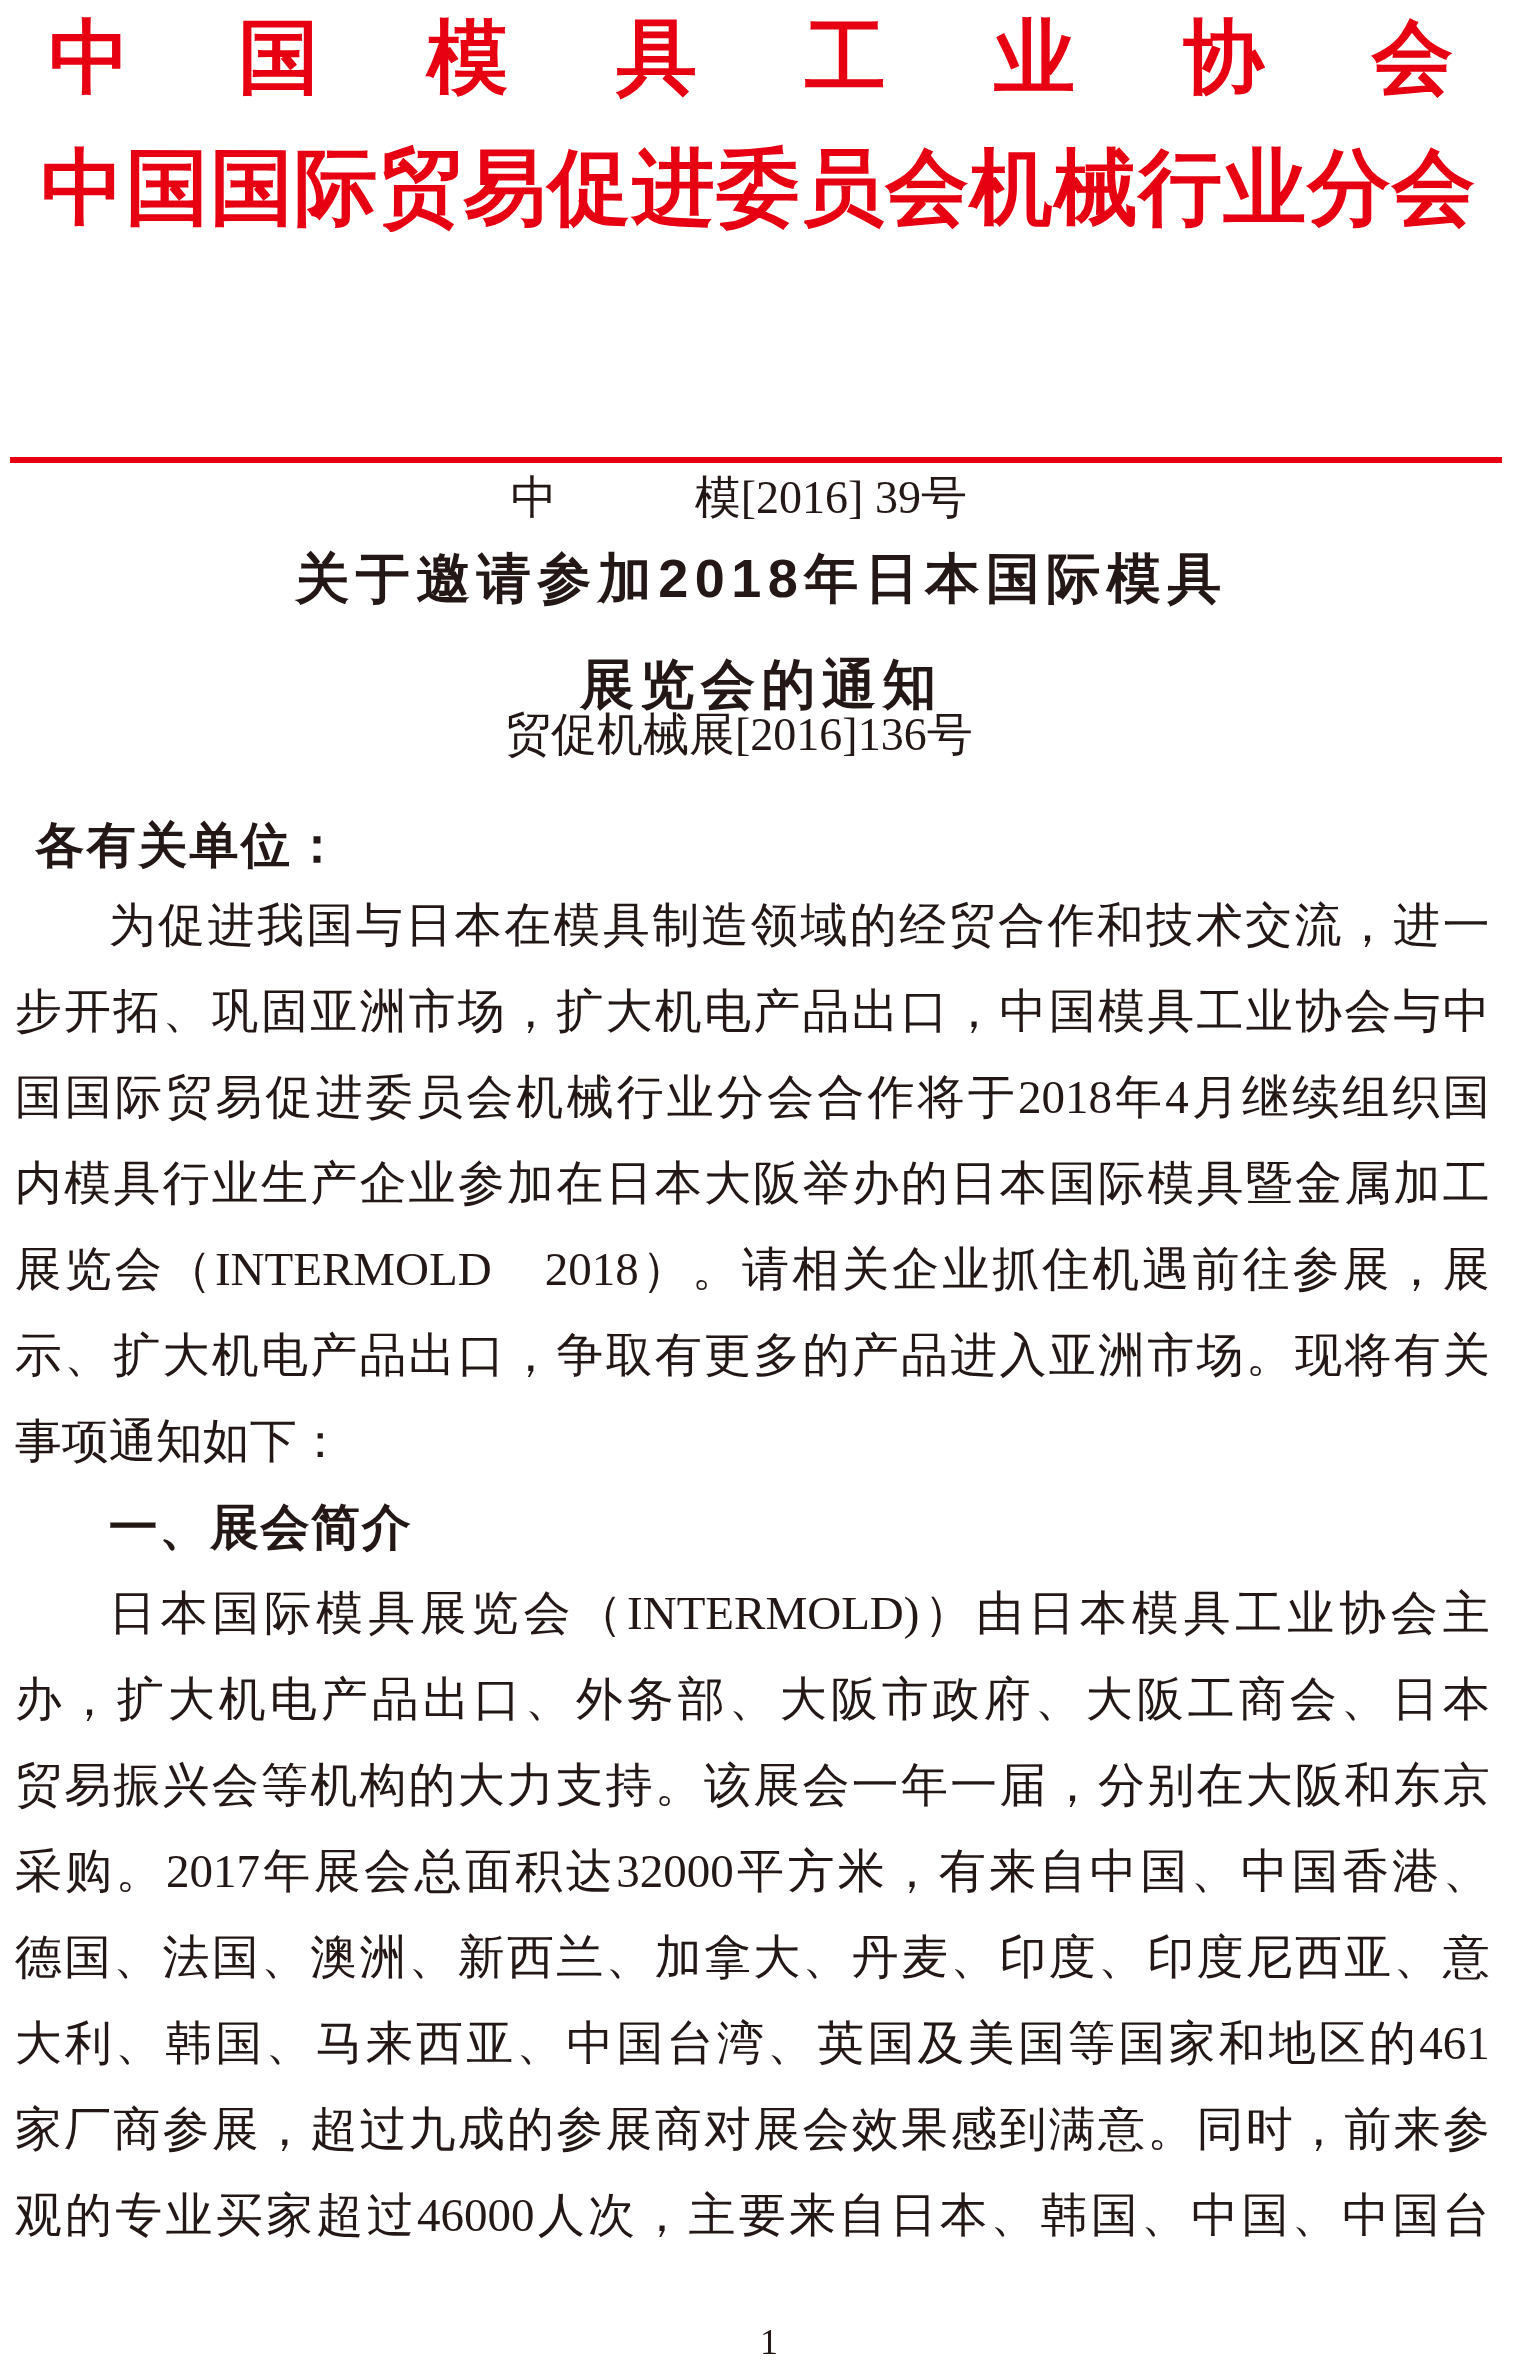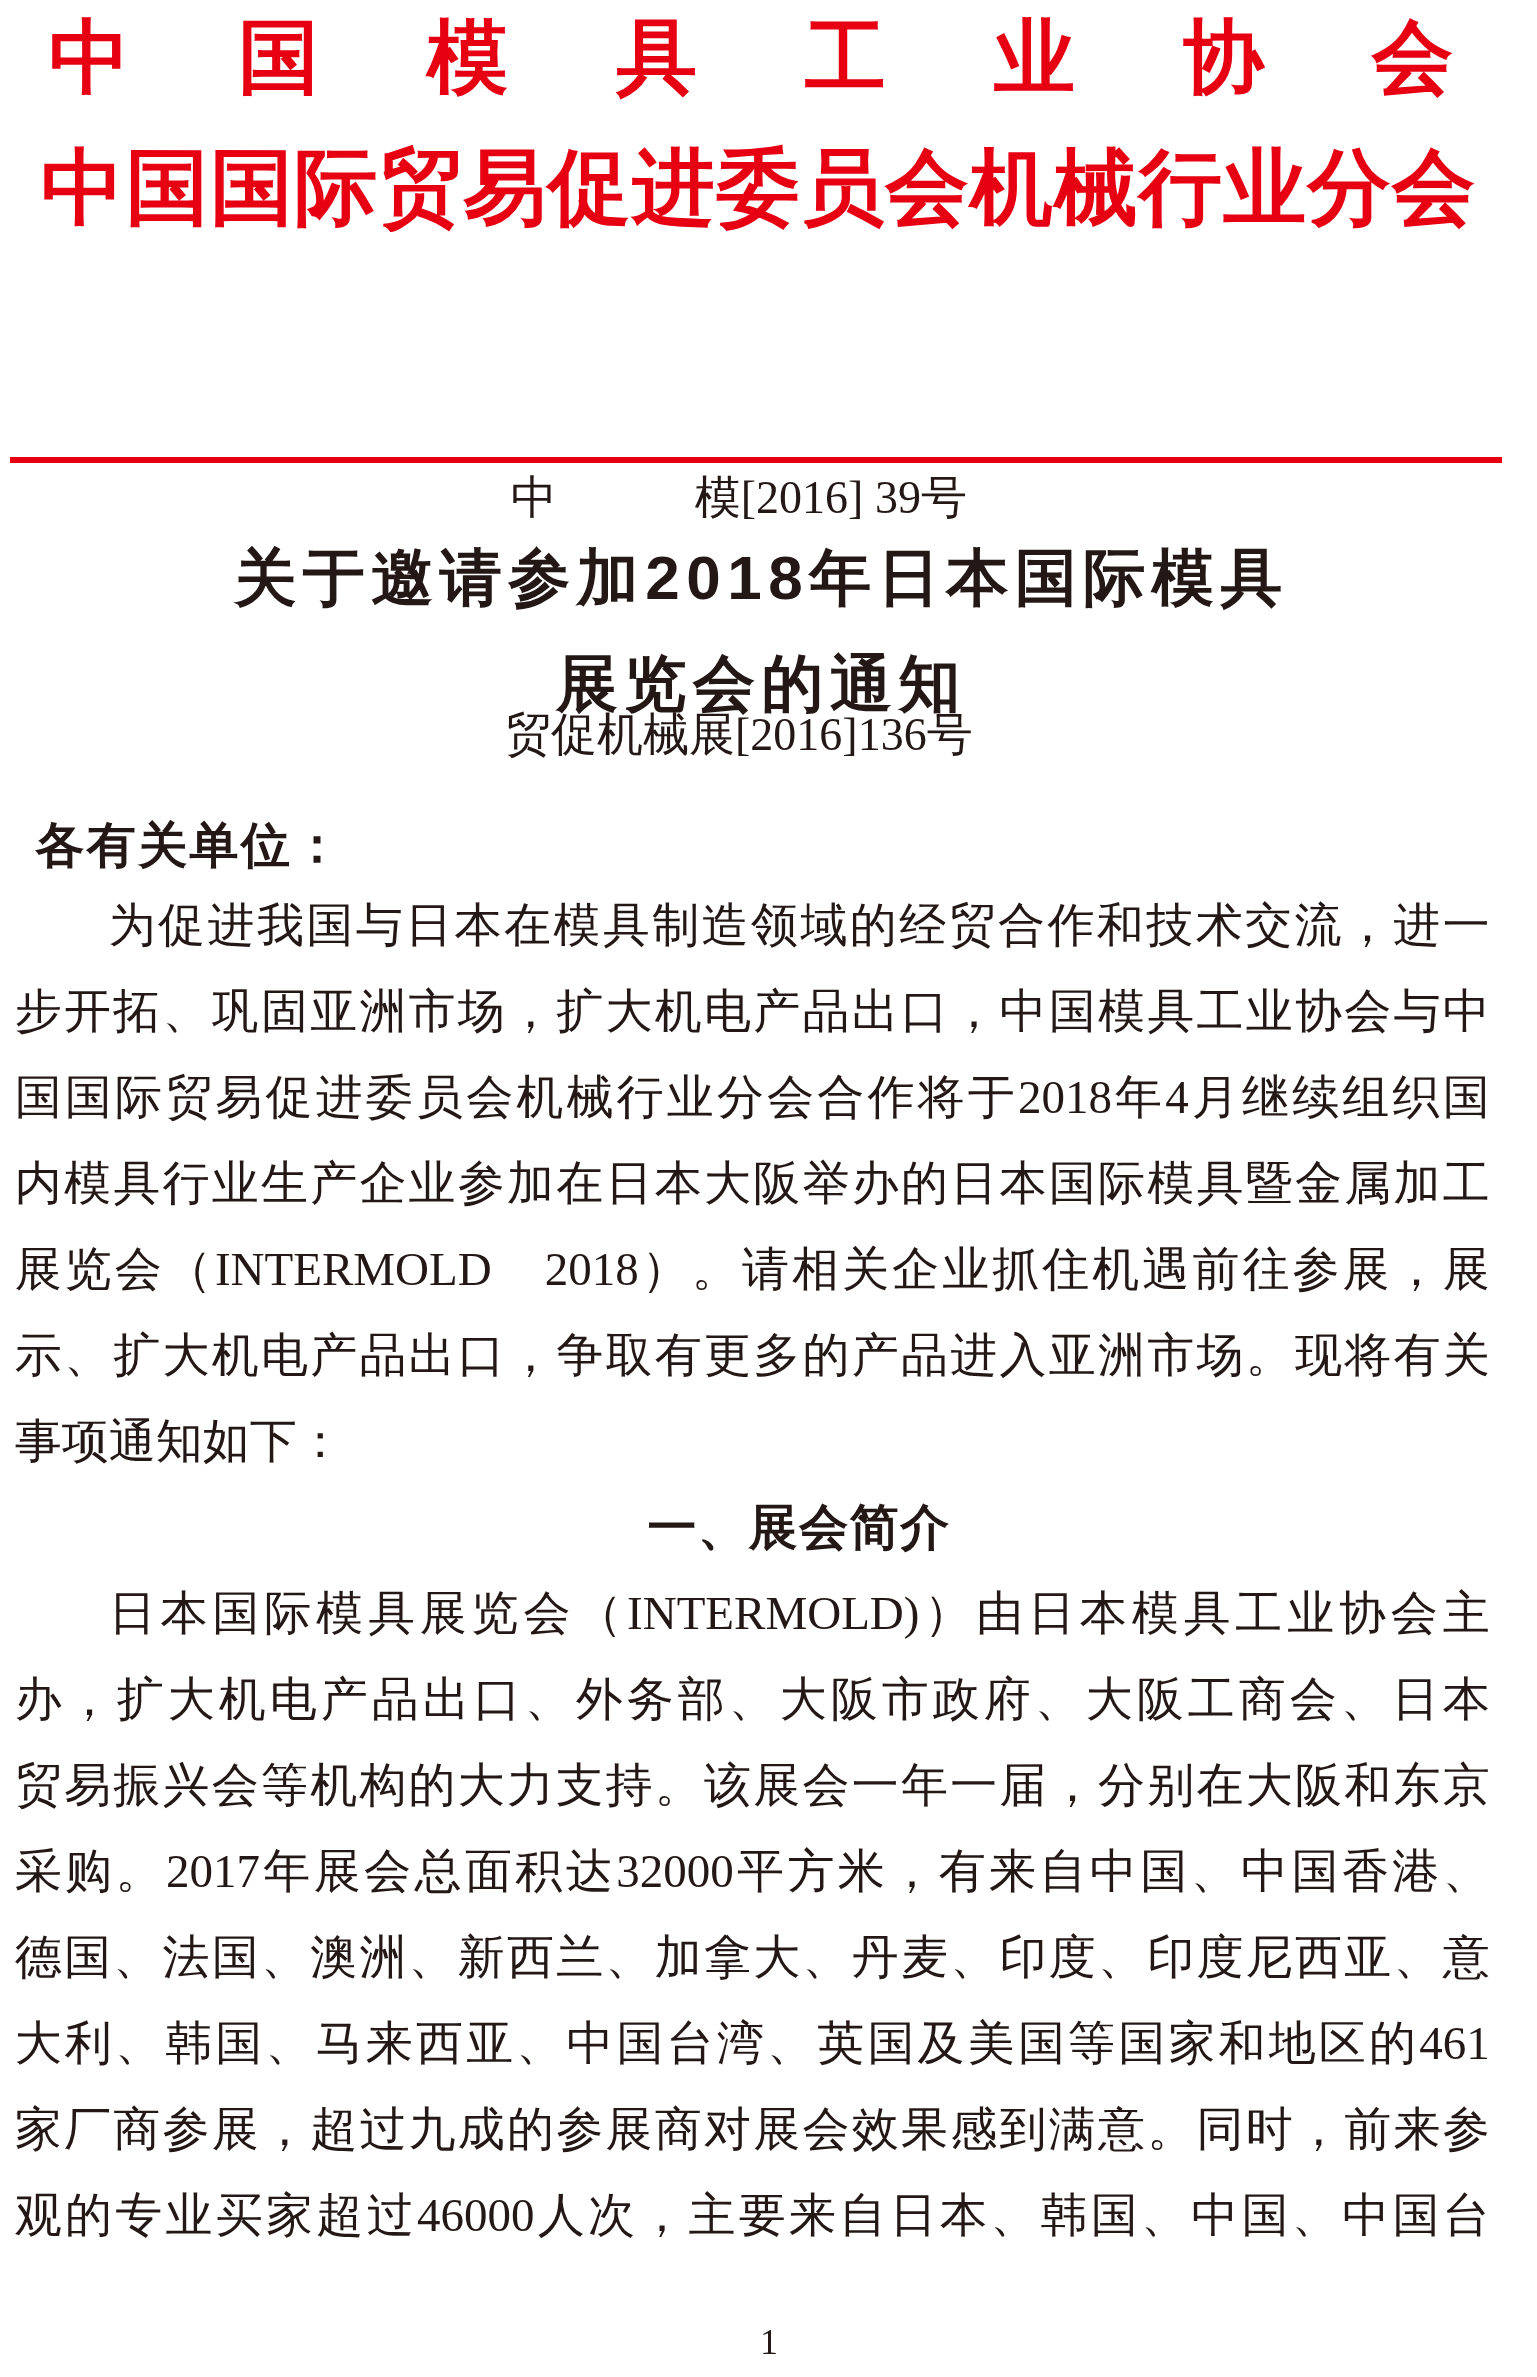--- a/index.html
+++ b/index.html
@@ -41,21 +41,21 @@
     background: #e60012;
   }
   
   .notice-title {
     position: absolute;
     left: 0; top: 525px;
     width: 1523px;
     text-align: center;
     font-family: "Liberation Sans", sans-serif;
     font-weight: bold;
-    font-size: 62px;
+    font-size: 54px;
     line-height: 106px;
     letter-spacing: 6.5px;
   }
   
   .salutation {
     position: absolute;
     left: 11.4px; top: 818px;
     font-family: "Liberation Sans", sans-serif;
     font-weight: bold;
     font-size: 49px;
@@ -78,21 +78,20 @@
   }
   .indent-first .line:first-child { text-indent: 94px; }
   .no-just-last .line:last-child { text-align-last: left; }
   .section-heading {
     font-family: "Liberation Sans", sans-serif;
     font-weight: bold;
     font-size: 49px;
     line-height: 86px;
     padding-left: 94px;
     letter-spacing: 1.6px;
-    text-align: center;
   }
   
   .page-number {
     position: absolute;
     left: 0; top: 2321px;
     width: 1538px;
     text-align: center;
     font-size: 36px;
     line-height: 42px;
   }

